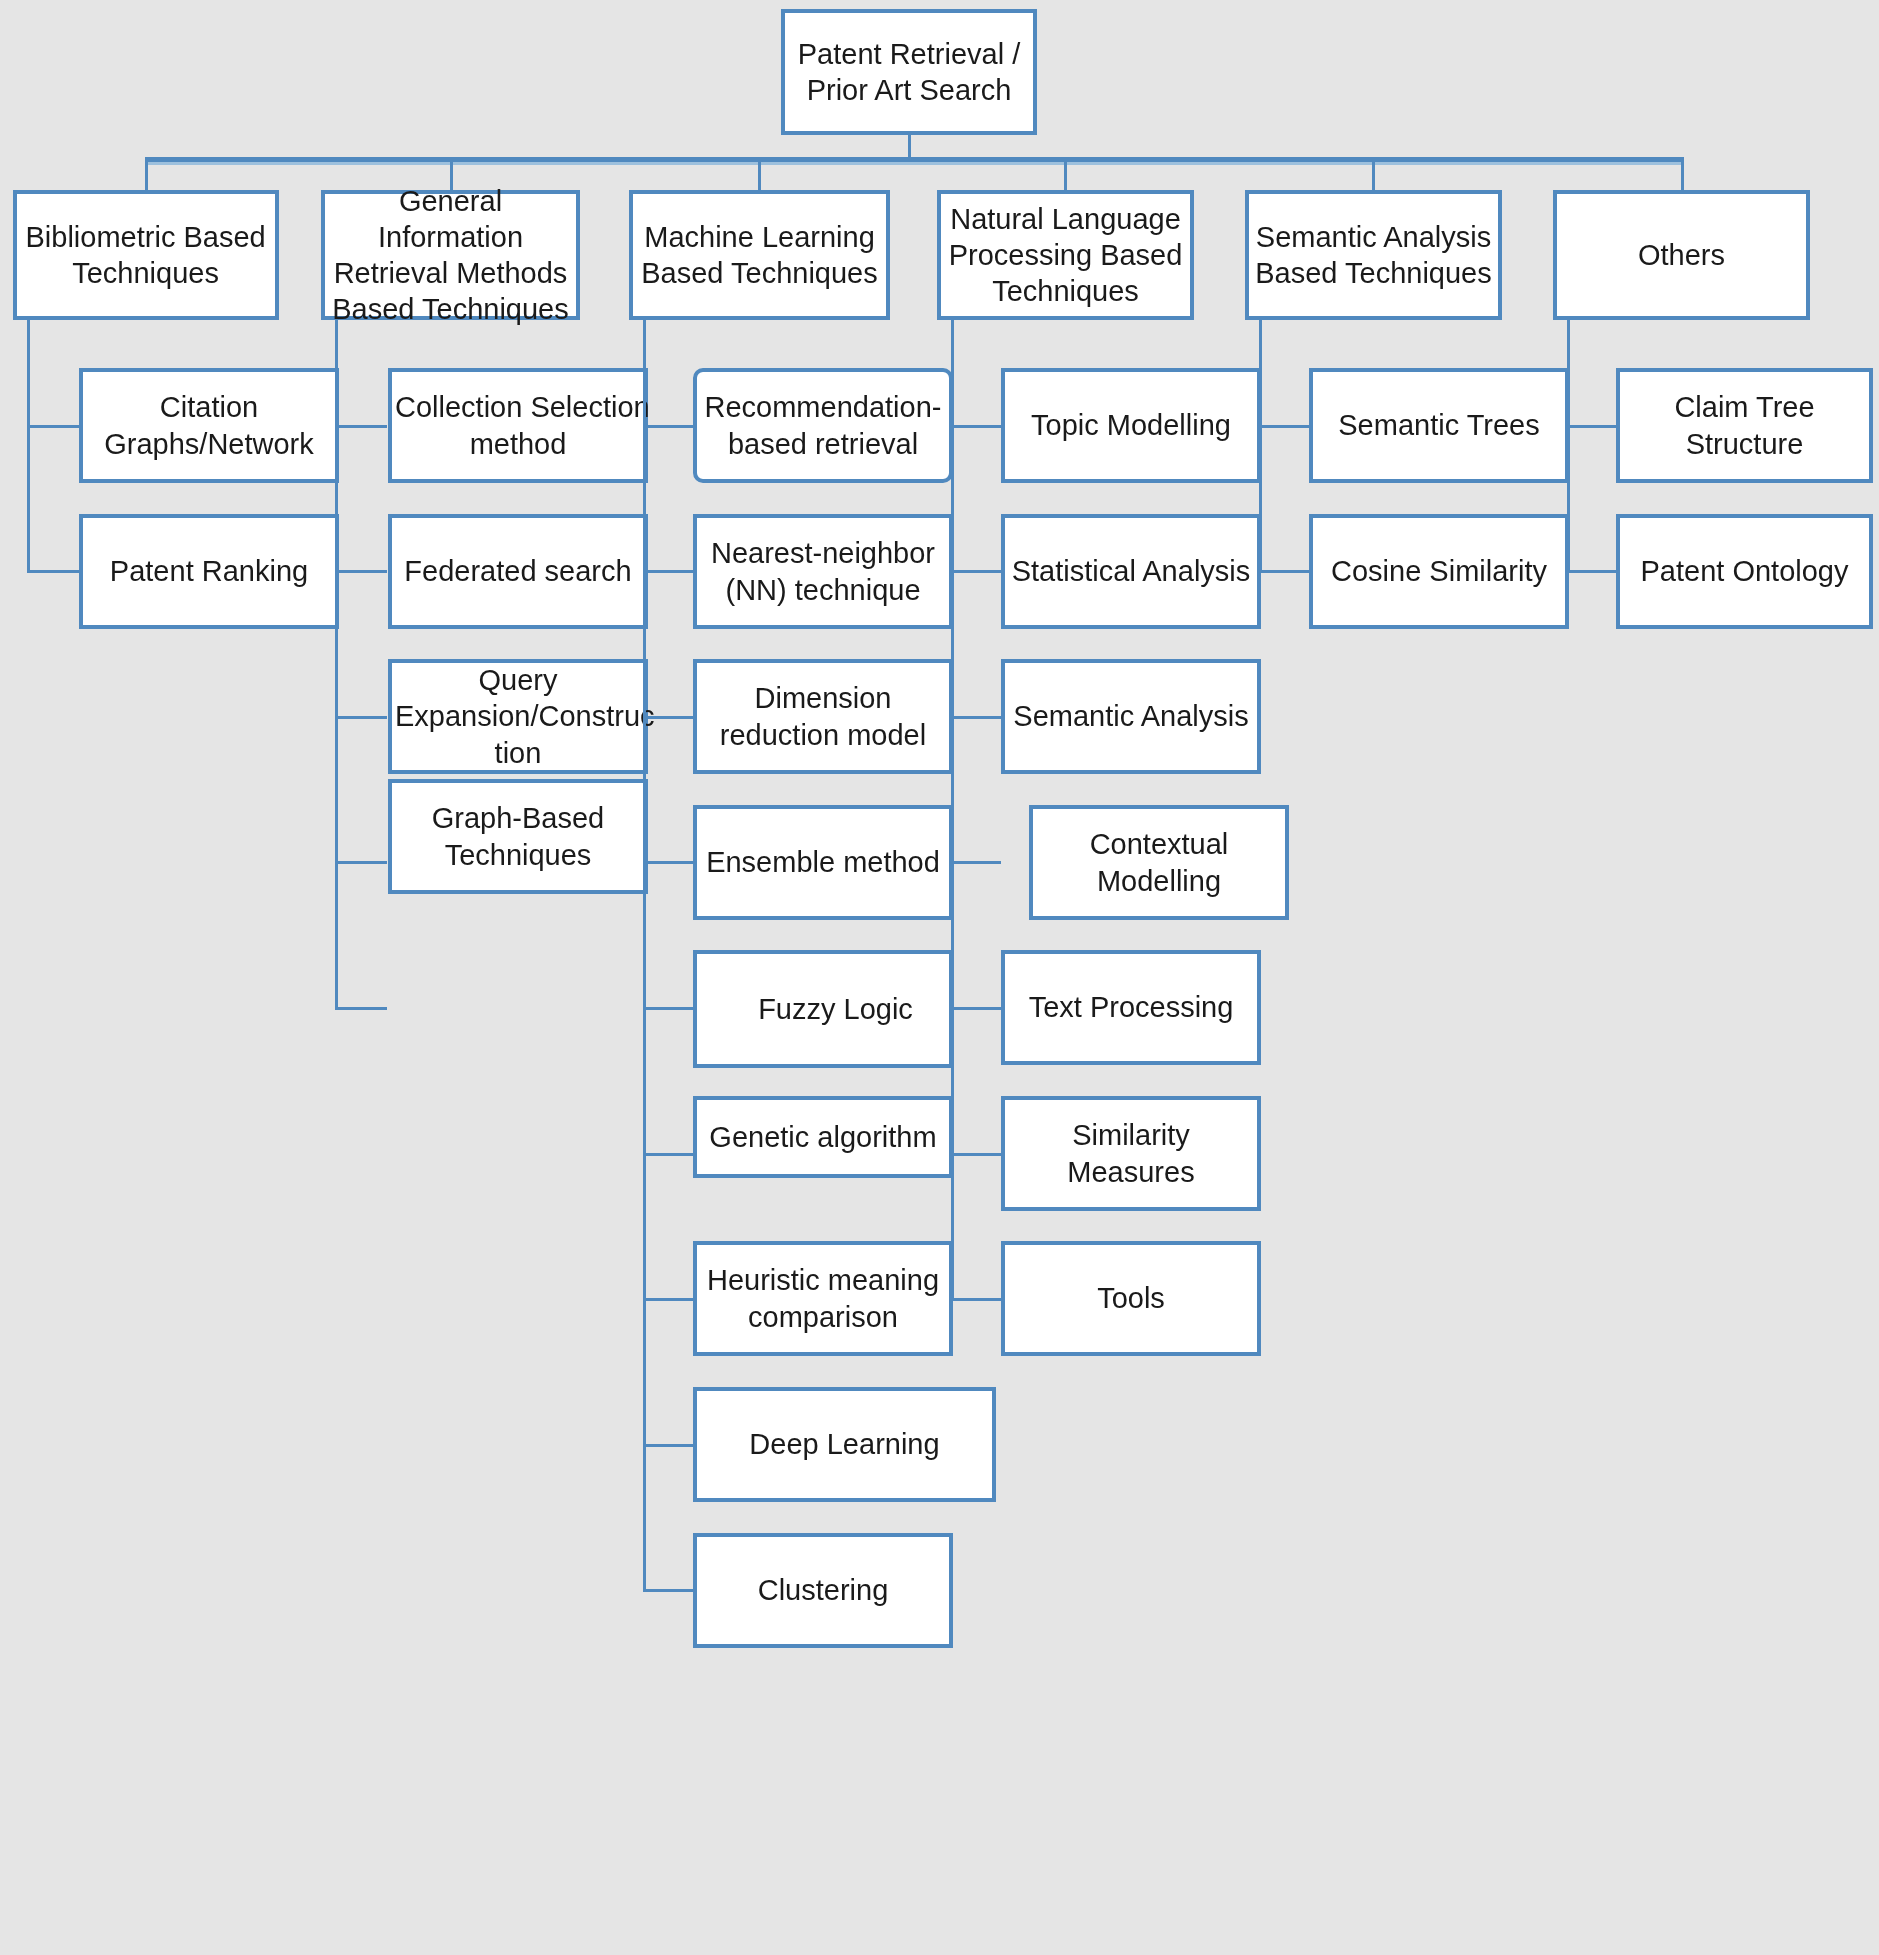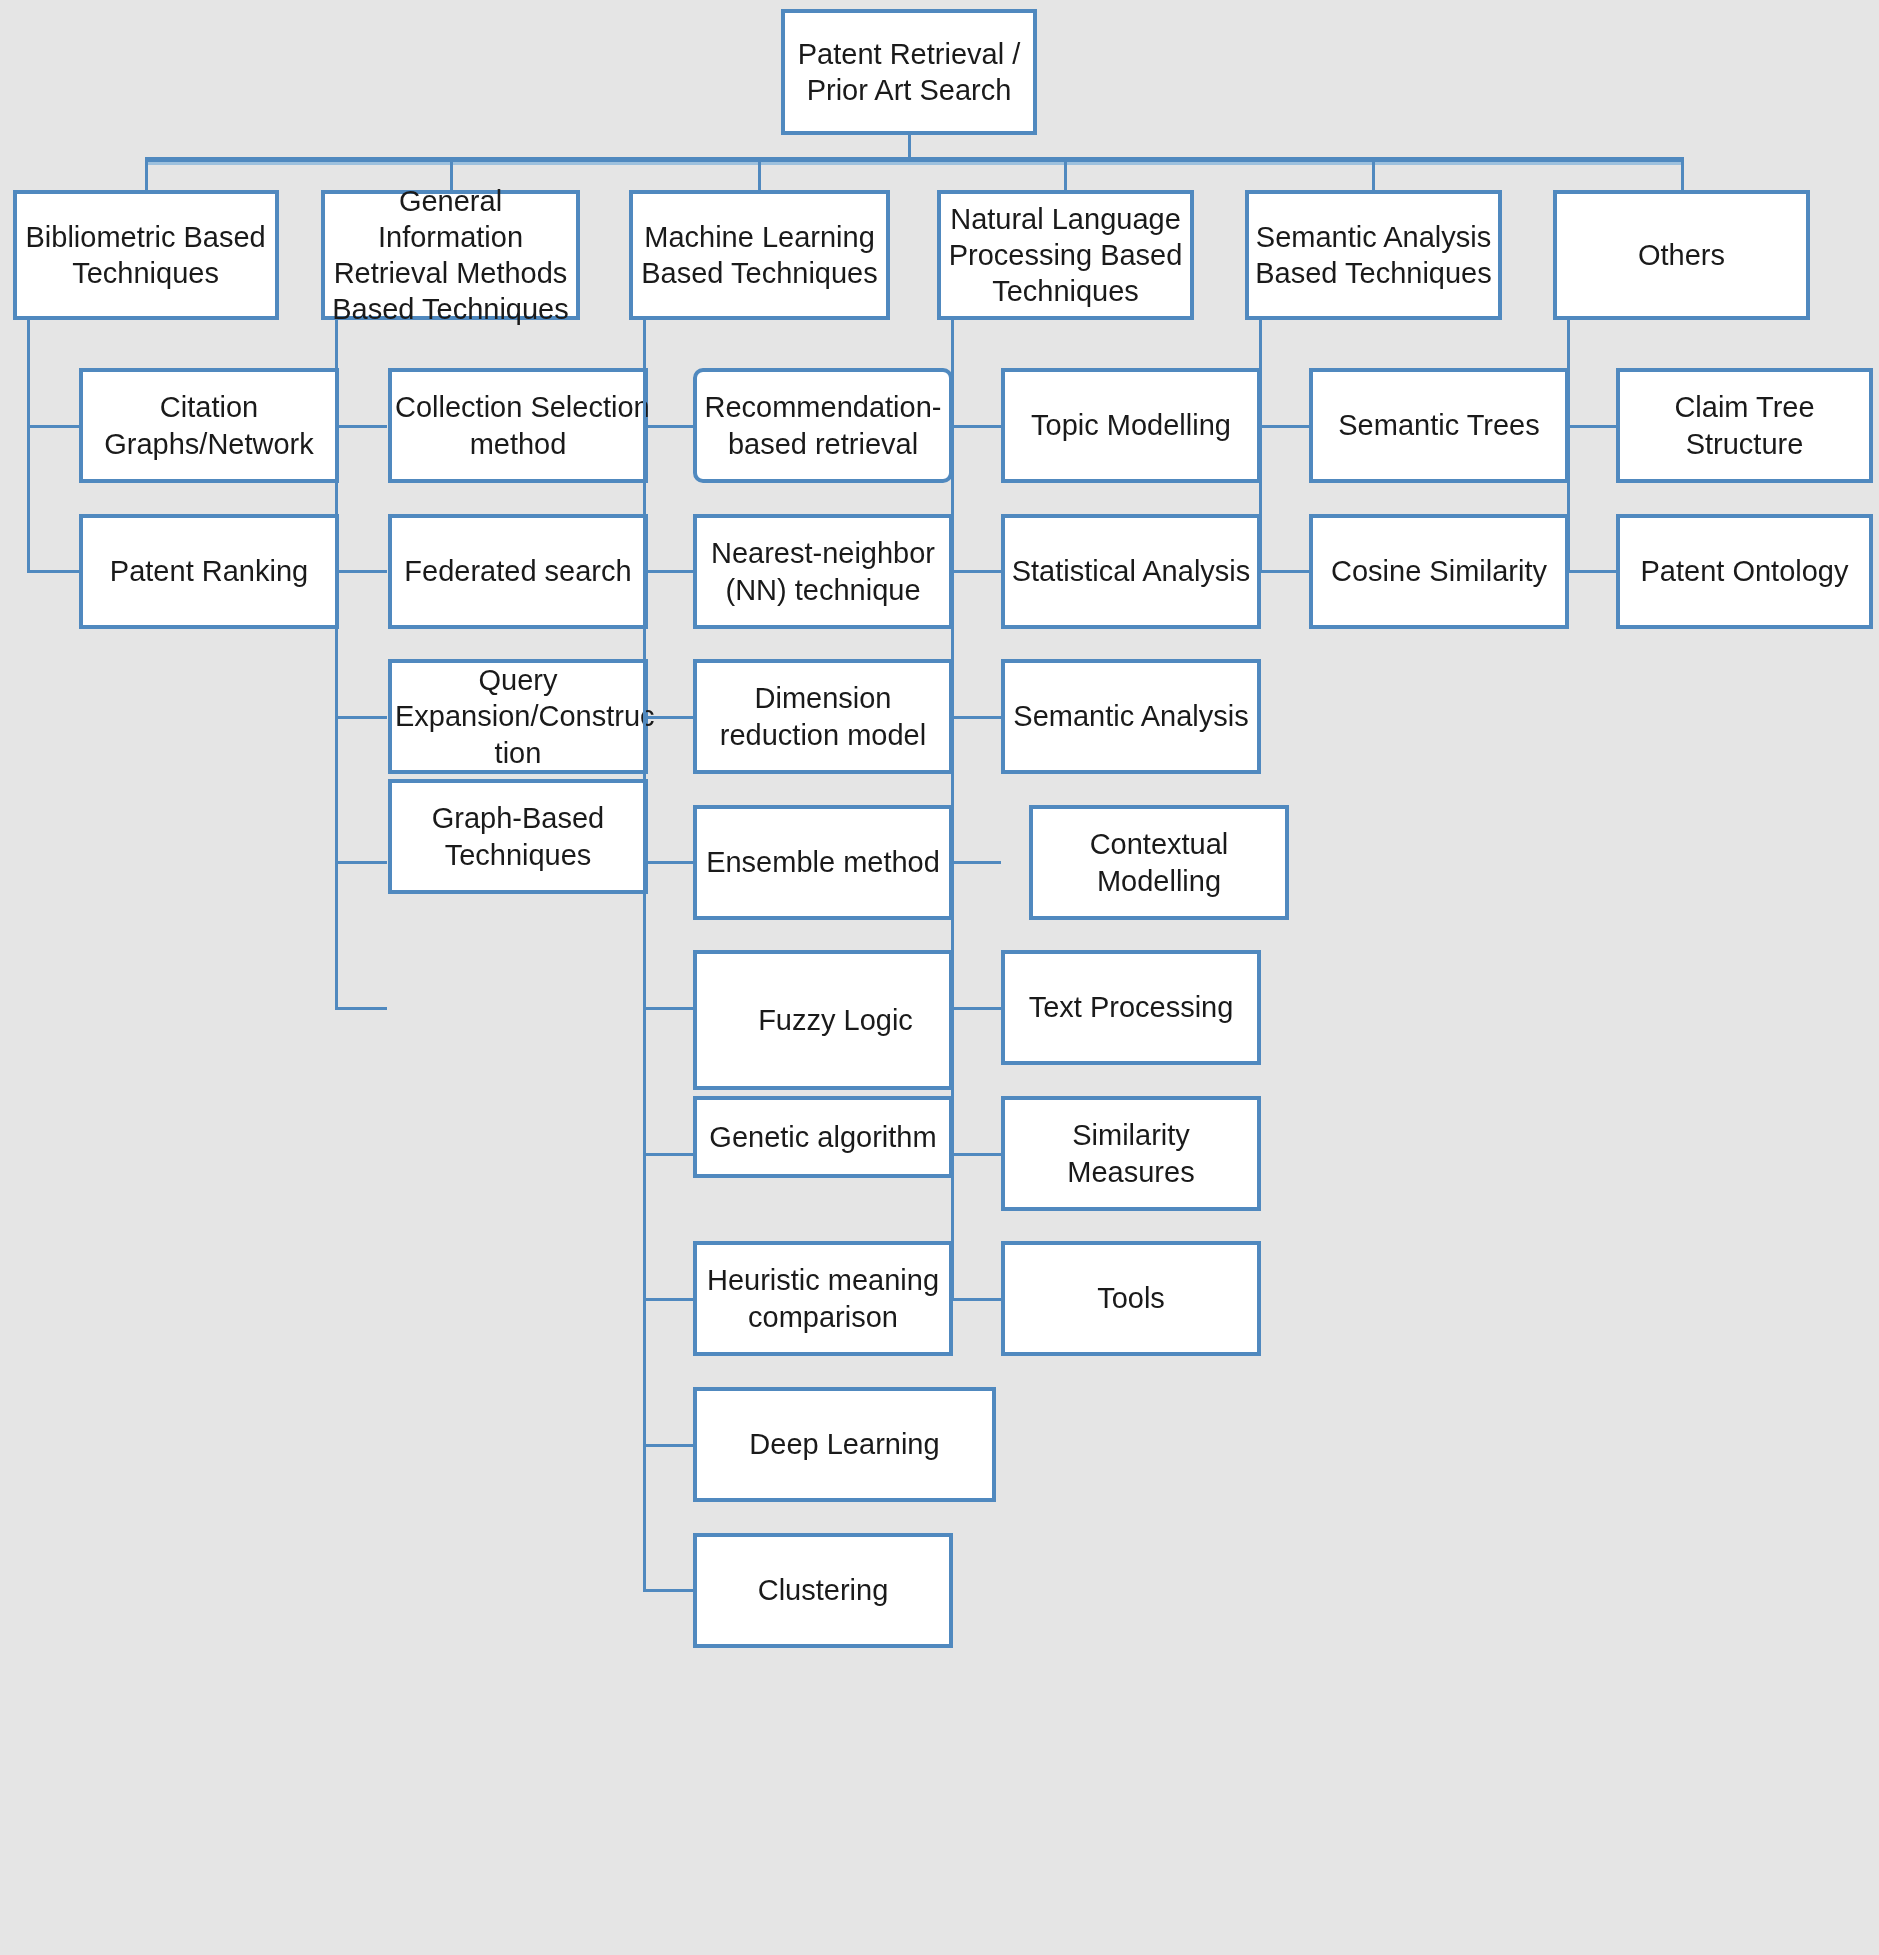--- a/index.html
+++ b/index.html
@@ -112,21 +112,21 @@
     <div class="conn h" style="left: 643px; top: 716px; width: 50px;"></div>
     <div class="node leaf" style="left: 693px; top: 659px; width: 260px; height: 115px;">
       <span class="lbl">Dimension
 reduction model</span>
     </div>
     <div class="conn h" style="left: 643px; top: 861px; width: 50px;"></div>
     <div class="node leaf" style="left: 693px; top: 805px; width: 260px; height: 115px;">
       <span class="lbl">Ensemble method</span>
     </div>
     <div class="conn h" style="left: 643px; top: 1007px; width: 50px;"></div>
-    <div class="node leaf" style="left: 693px; top: 950px; width: 260px; height: 140px; padding-left: 28px;">
+    <div class="node leaf" style="left: 693px; top: 950px; width: 260px; height: 118px; padding-left: 28px;">
       <span class="lbl">Fuzzy Logic</span>
     </div>
     <div class="conn h" style="left: 643px; top: 1153px; width: 50px;"></div>
     <div class="node leaf" style="left: 693px; top: 1096px; width: 260px; height: 82px;">
       <span class="lbl">Genetic algorithm</span>
     </div>
     <div class="conn h" style="left: 643px; top: 1298px; width: 50px;"></div>
     <div class="node leaf" style="left: 693px; top: 1241px; width: 260px; height: 115px;">
       <span class="lbl">Heuristic meaning
 comparison</span>

